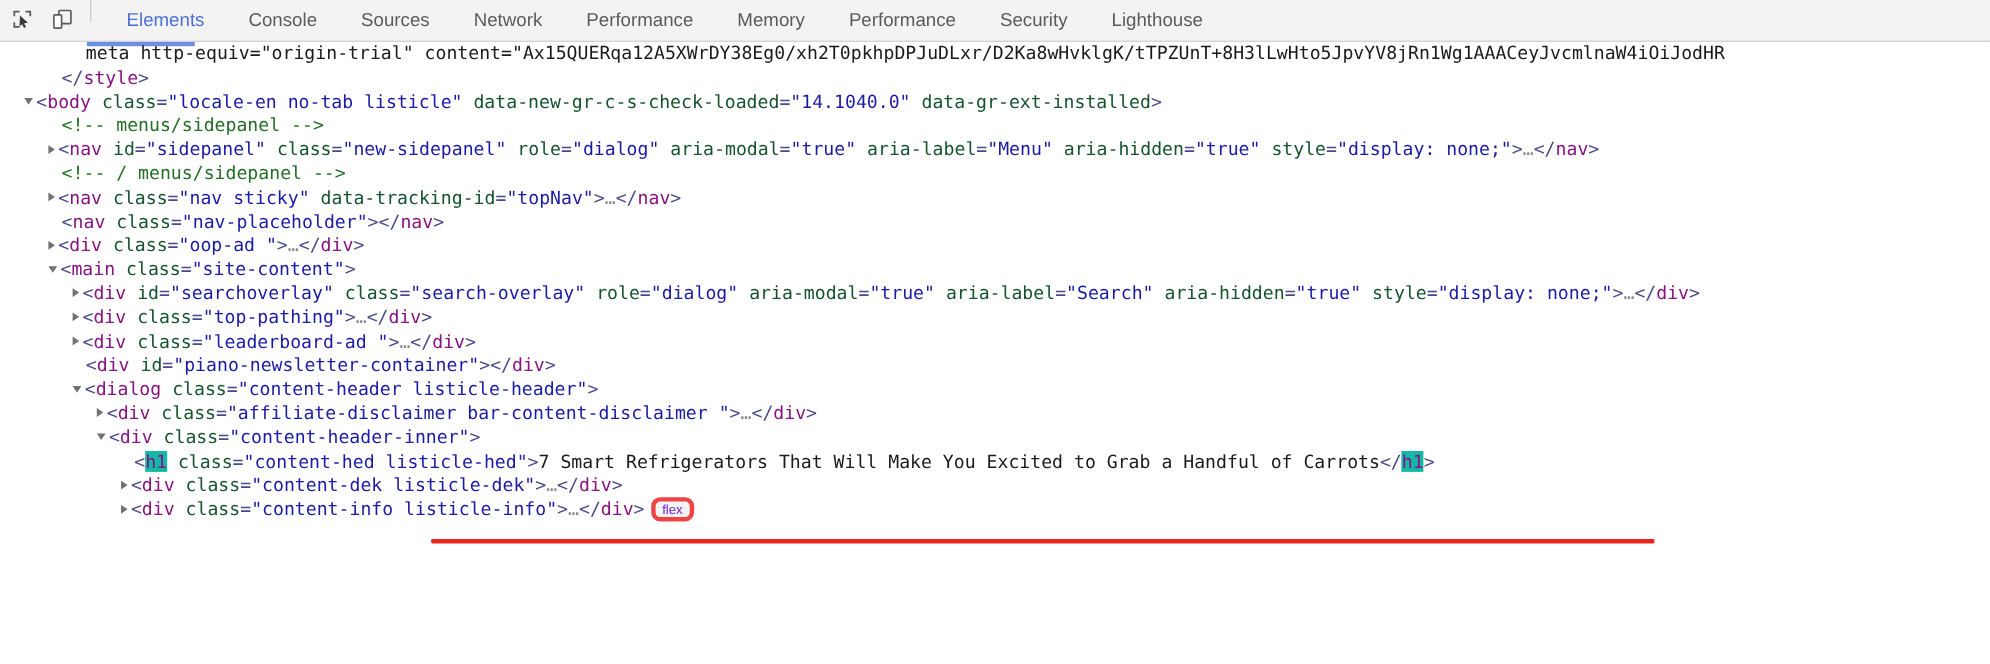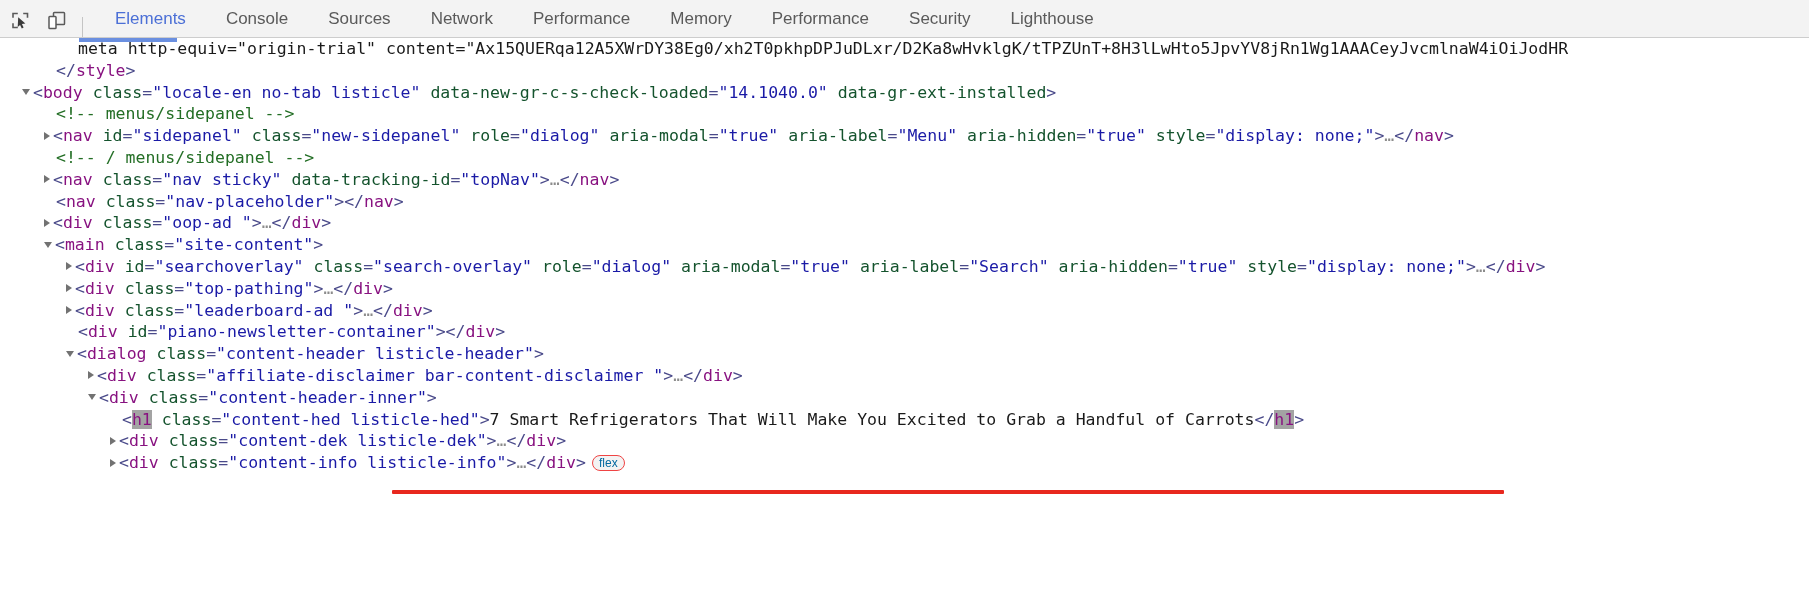--- a/index.html
+++ b/index.html
@@ -13,21 +13,21 @@
     overflow: hidden;
     font-family: "DejaVu Sans Mono", "Liberation Mono", monospace;
   }
 
   
   .devtools-toolbar {
     height: 38px;
     background: #f3f3f3;
     border-bottom: 1px solid #cdcdcd;
     display: flex;
-    align-items: flex-end;
+    align-items: flex-start;
     padding: 0 2px;
     box-sizing: border-box;
   }
   .tool-btn {
     width: 36px;
     height: 34px;
     display: flex;
     align-items: center;
     justify-content: center;
     flex: 0 0 auto;
@@ -108,32 +108,32 @@
   .punct   { color: #4a4a8a; }
   .tagname { color: #881280; }
   .attr    { color: #14532d; }
   .eq      { color: #4a4a8a; }
   .val     { color: #1a1aa6; }
   .comment { color: #236e25; margin-top: 28px; }
   .text    { color: #1a1a1a; }
   .ellip   { color: #8c8c8c; }
 
   .hl-tag {
-    background: #a3a3a3;
+    background: #14b8a6;
     color: #881280;
   }
 
   
   .badge-flex {
     display: inline-block;
     font-family: "Liberation Sans", sans-serif;
     font-size: 12px;
     line-height: 14px;
-    color: #0369a1;
-    border: 1px solid #ef4444;
+    color: #6d28d9;
+    border: 4px solid #ef4444;
     border-radius: 8px;
     padding: 0 6px;
     background: #f3f3f3;
     vertical-align: middle;
     position: relative;
     top: -1px;
     margin-left: 6px;
     cursor: pointer;
   }
 

